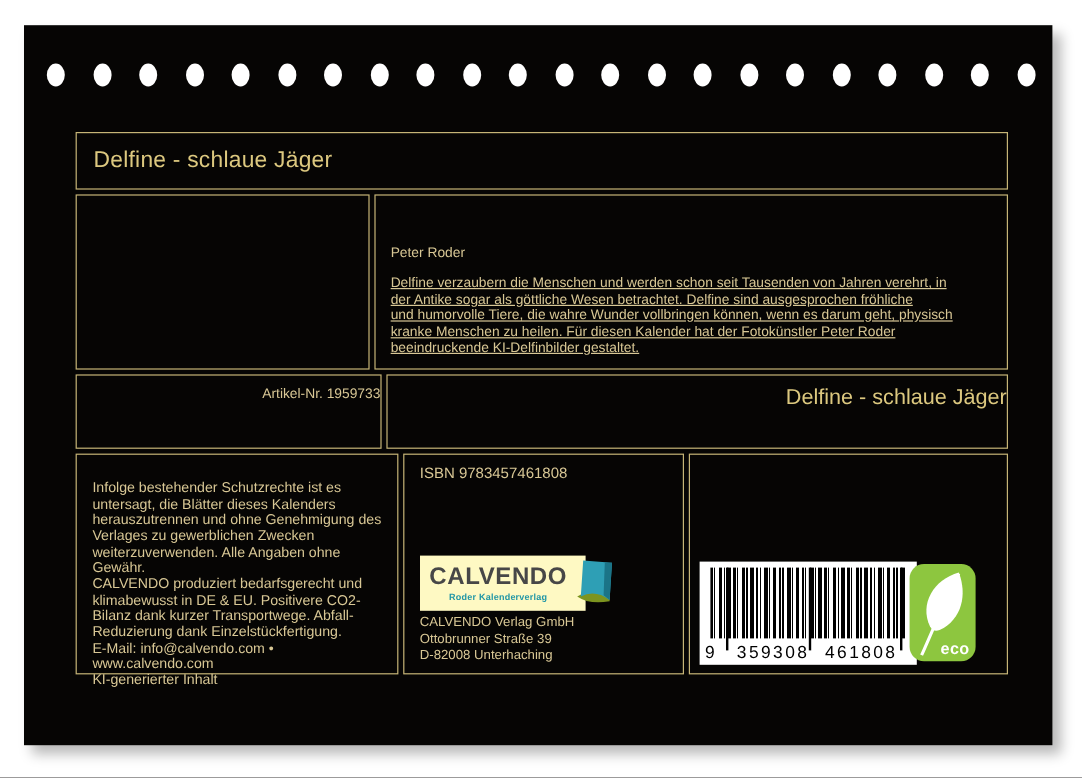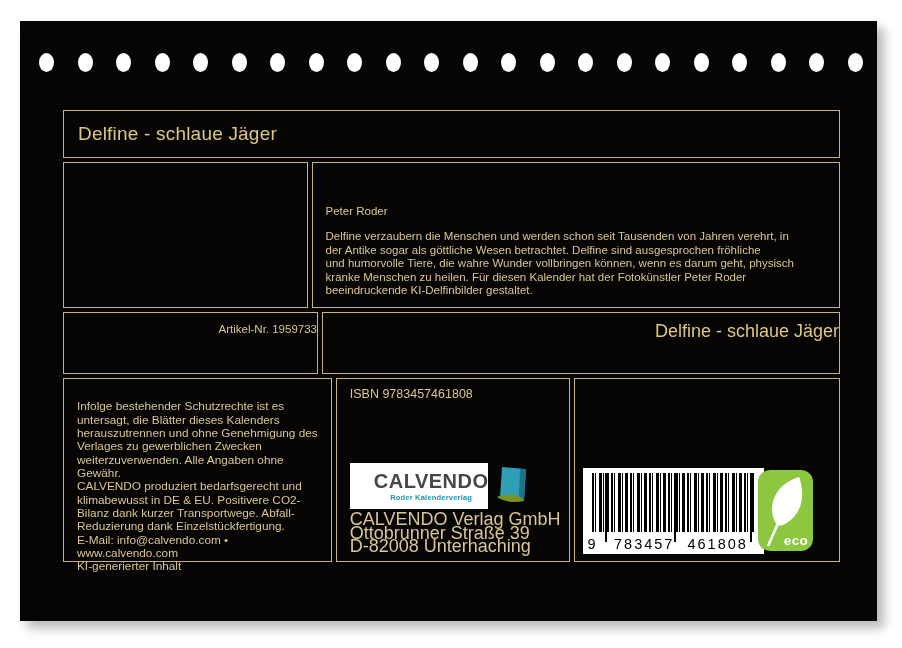--- a/index.html
+++ b/index.html
@@ -34,35 +34,35 @@
   }
   .r-title{height:48px;}
   .r-info{height:146px;}
   .r-article{height:62px;text-align:right;}
   .r-bottom{height:184px;}
   .c-title{width:777px;display:flex;align-items:center;padding-left:14px;}
   .title-text{font-size:19px;color:#dcc87f;letter-spacing:0.2px;}
   .c-empty{width:255px;}
   .c-desc{width:550px;padding:42px 14px 8px 13px;box-sizing:border-box;}
   .author{font-size:11.5px;margin:0 0 13px 0;}
-  .desc{font-size:11.5px;line-height:13.5px;white-space:pre-line;margin:0;}
+  .desc{font-size:11.5px;line-height:13.5px;white-space:pre-line;margin:0;text-decoration:underline;}
   .c-article-left{width:255px;padding:10px 0 0 13px;font-size:11.5px;}
   .c-article-right{width:518px;padding:8px 0 0 13px;font-size:18px;color:#dcc87f;}
   .c-legal{width:285px;padding:8px 8px 0 13px;font-size:11.8px;line-height:13.35px;white-space:pre-line;}
   .c-publisher{width:250px;}
   .isbn{position:absolute;left:13px;top:8px;font-size:12.5px;}
   .logo-box{
-    position:absolute;left:13px;top:84px;width:138px;height:46px;background:#ffffff;
-    display:flex;align-items:center;padding:2px 4px 2px 24px;box-sizing:border-box;
+    position:absolute;left:13px;top:84px;width:138px;height:46px;background:#fef9c3;
+    display:flex;align-items:center;padding:2px 4px 2px 8px;box-sizing:border-box;
   }
   .logo-word{display:flex;flex-direction:column;line-height:1;}
   .logo-name{font-size:20px;font-weight:700;color:#474747;letter-spacing:0.5px;}
   .logo-sub{font-size:7.5px;font-weight:700;color:#2196a6;margin-top:3px;text-align:center;letter-spacing:0.2px;}
   .logo-icon{margin-left:4px;}
-  .address{position:absolute;left:13px;top:134px;font-size:18px;line-height:13.6px;white-space:pre-line;}
+  .address{position:absolute;left:13px;top:134px;font-size:11px;line-height:13.6px;white-space:pre-line;}
   .c-barcode{width:283px;}
   .barcode-box{
     position:absolute;left:8px;top:89px;width:181px;height:86px;background:#ffffff;
   }
   .bars{
     position:absolute;left:9px;right:9px;top:5px;bottom:22px;
     background:repeating-linear-gradient(90deg,
       #000 0 2px,#fff 2px 3px,
       #000 3px 4px,#fff 4px 7px,
       #000 7px 10px,#fff 10px 11px,
@@ -184,21 +184,21 @@
       </div>
 
       <div class="cell r-bottom c-barcode">
         <div class="barcode-box">
           <div class="bars"></div>
           <i class="guard g-left"></i>
           <i class="guard g-mid"></i>
           <i class="guard g-right"></i>
           <div class="barcode-digits">
             <span class="bd-lead">9</span>
-            <span class="bd-group">783457</span>
+            <span class="bd-group">359308</span>
             <span class="bd-group">461808</span>
           </div>
         </div>
         <div class="eco-box">
           <svg width="55" height="81" viewBox="0 0 55 81">
             <path d="M17 52 C8 33 20 13 41 7 C48 25 44 46 25 55 C21 56.5 19 55 17 52 Z" fill="#ffffff"></path>
             <path d="M10 76 C18 58 28 34 41 8" stroke="#ffffff" stroke-width="2.6" fill="none"></path>
           </svg>
           <span class="eco-label">eco</span>
         </div>

